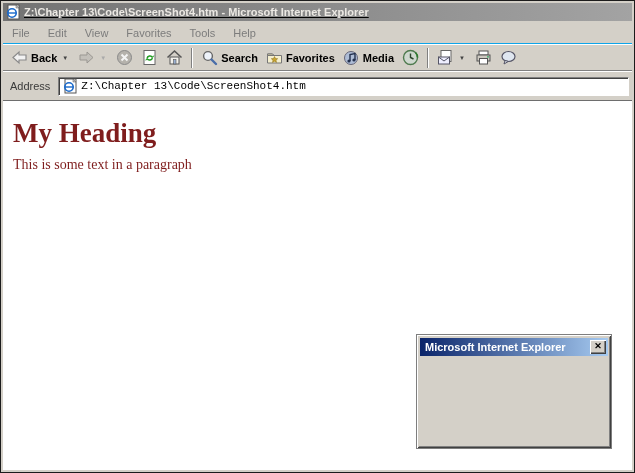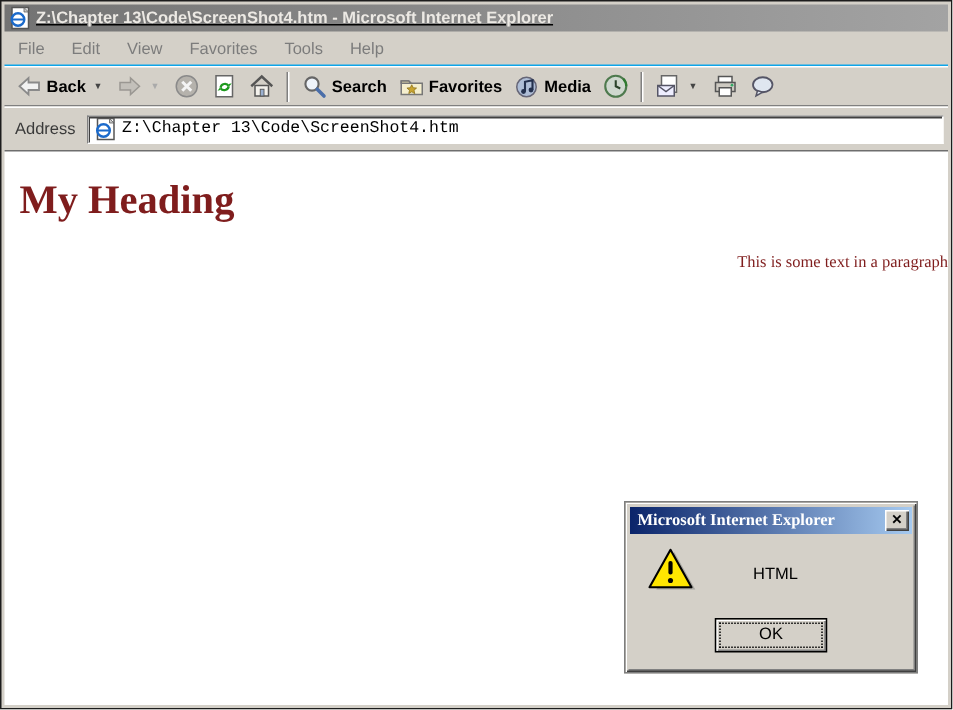--- a/index.html
+++ b/index.html
@@ -70,35 +70,35 @@
     font-size:11px; color:#000; background:transparent; height:15px;
   }
 
   
   .content {
     flex:1; background:#fff; margin:0 2px 2px 2px;
     border-top:1px solid #6e6e6e; padding:0 0 0 10px;
     font-family:"Liberation Serif", serif; color:#7f1d1d; overflow:hidden;
   }
   .page-heading { font-size:27px; font-weight:bold; margin-top:17px; letter-spacing:0; }
-  .page-paragraph { font-size:11px; margin-top:20px;text-align:right; }
+  .page-paragraph { font-size:14px; margin-top:8px; }
 
   
   .dialog {
     position:absolute; left:415px; top:333px; width:196px; height:115px;
     background:#D4D0C8; border:1px solid #7e7e7e;
     box-shadow: inset 1px 1px 0 #ffffff, inset -1px -1px 0 #404040,
                 inset 2px 2px 0 #D4D0C8, inset -2px -2px 0 #808080;
   }
   .dialog-titlebar {
     height:18px; margin:3px 3px 0 3px; padding:0 2px 0 5px;
     background:linear-gradient(to right,#0A246A,#A6CAF0);
     display:flex; align-items:center; justify-content:space-between;
   }
-  .dialog-title { color:#fff; font-size:11px; font-weight:bold; white-space:nowrap;font-family:Liberation Serif, serif; }
+  .dialog-title { color:#fff; font-size:11px; font-weight:bold; white-space:nowrap; }
   .dialog-close {
     width:16px; height:14px; background:#D4D0C8; color:#000;
     font-size:9px; font-weight:bold; line-height:12px; text-align:center;
     box-shadow: inset 1px 1px 0 #fff, inset -1px -1px 0 #404040, inset -2px -2px 0 #808080;
     cursor:default; font-family:"Liberation Sans",sans-serif;
   }
   .dialog-body { position:relative; height:91px; }
   .warn-icon { position:absolute; left:14px; top:9px; width:34px; height:32px; }
   .dialog-message {
     position:absolute; left:85px; top:21px; font-size:11px; color:#000;
@@ -260,25 +260,15 @@
   <div class="content">
     <h1 class="page-heading">My Heading</h1>
     <p class="page-paragraph">This is some text in a paragraph</p>
   </div>
 
   <div class="dialog">
     <div class="dialog-titlebar">
       <span class="dialog-title">Microsoft Internet Explorer</span>
       <span class="dialog-close">✕</span>
     </div>
-    <div class="dialog-body">
-      <svg class="warn-icon" viewBox="0 0 34 32">
-        <path d="M18.5 3 L32.5 28 H6.5 Z" fill="#9a9a94" opacity="0.75"></path>
-        <path d="M16 1.5 L30 26.5 H2 Z" fill="#FFE600" stroke="#000" stroke-width="1.4" stroke-linejoin="round"></path>
-        <rect x="14.6" y="9" width="2.8" height="9" rx="1.3" fill="#000"></rect>
-        <circle cx="16" cy="22" r="1.7" fill="#000"></circle>
-      </svg>
-      <span class="dialog-message">HTML</span>
-      <div class="ok-button">OK</div>
-    </div>
   </div>
 
 </div>
 
 </body></html>

